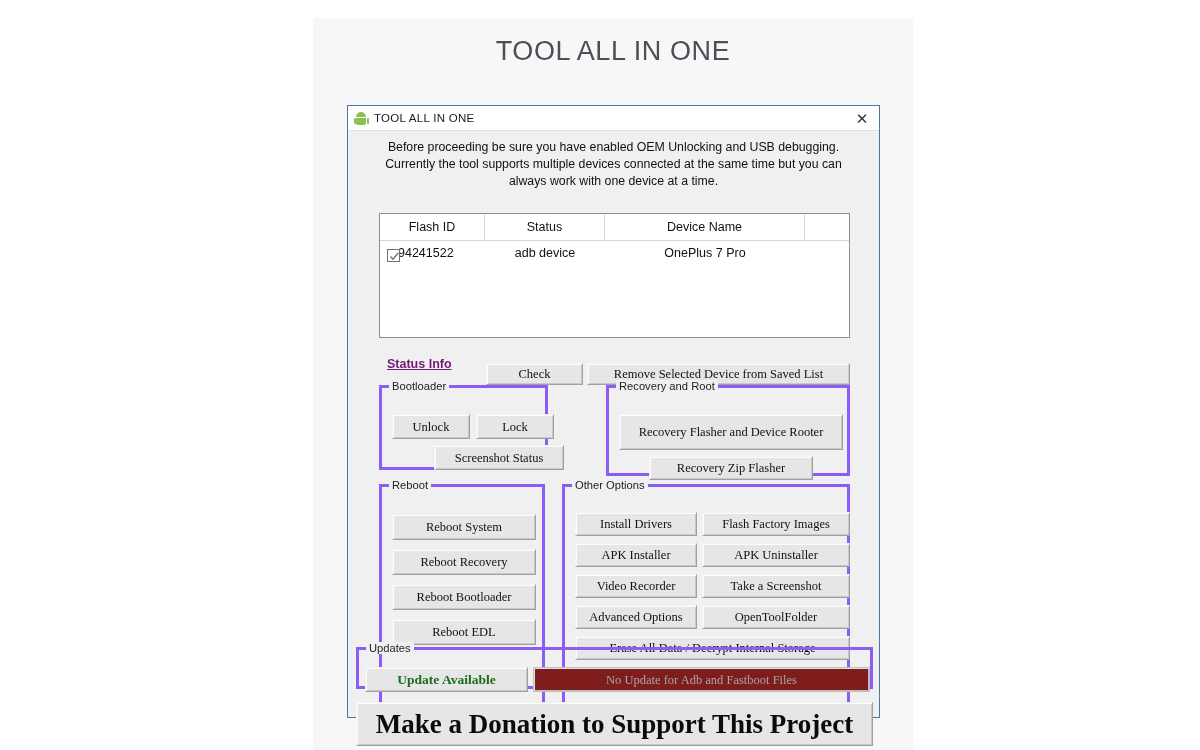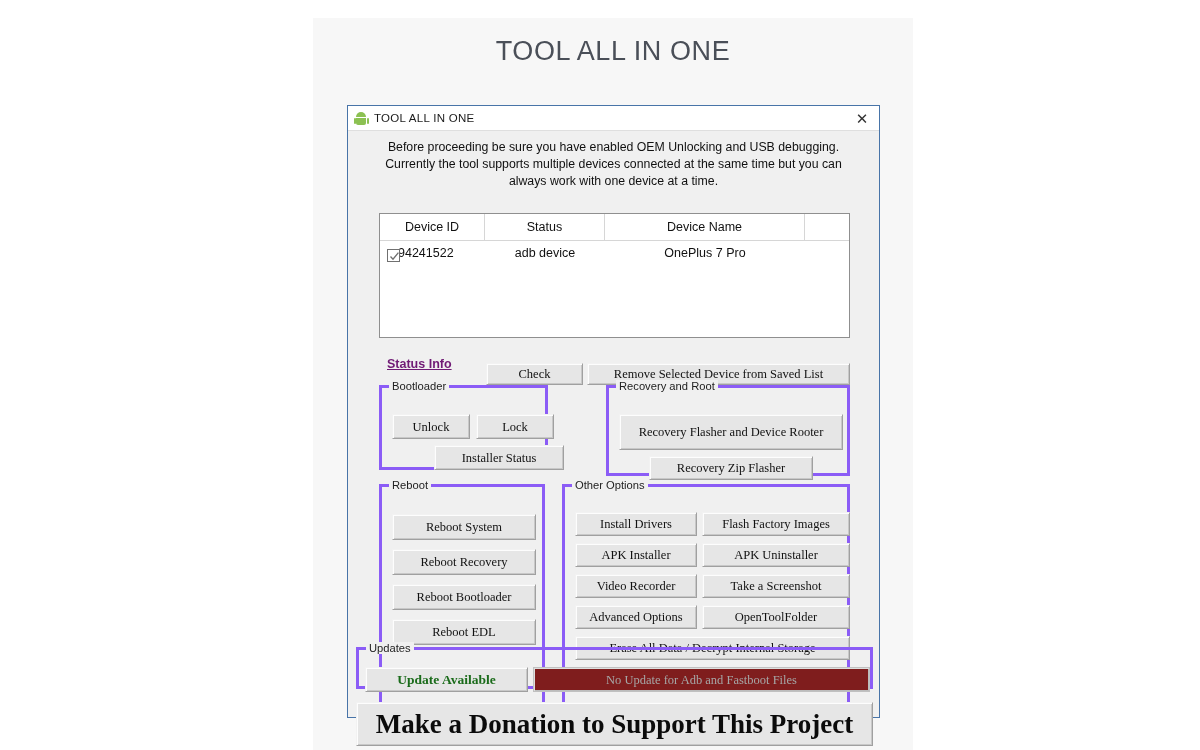--- a/index.html
+++ b/index.html
@@ -291,21 +291,21 @@
     <div class="client">
 
       <div class="notice">
         <div>Before proceeding be sure you have enabled OEM Unlocking and USB debugging.</div>
         <div>Currently the tool supports multiple devices connected at the same time but you can</div>
         <div>always work with one device at a time.</div>
       </div>
 
       <div class="table-wrap">
         <div class="thead">
-          <div class="th c1">Device ID</div>
+          <div class="th c1">Flash ID</div>
           <div class="th c2">Status</div>
           <div class="th c3">Device Name</div>
           <div class="th c4"></div>
         </div>
         <div class="trow">
           <div class="td c1">
             <span class="row-check">
               <svg width="11" height="11" viewBox="0 0 11 11">
                   <path d="M1.5 5.5 L4 8.2 L9.4 1.6" stroke="#6e6e6e" stroke-width="1.3" fill="none"></path>
                 </svg>
@@ -320,21 +320,21 @@
       <div class="status-row">
         <span class="link">Status Info</span>
         <button class="btn btn-check">Check</button>
         <button class="btn btn-remove">Remove Selected Device from Saved List</button>
       </div>
 
       <div class="group g-bootloader">
         <span class="legend">Bootloader</span>
         <button class="btn btn-unlock">Unlock</button>
         <button class="btn btn-lock">Lock</button>
-        <button class="btn btn-blstatus">Installer Status</button>
+        <button class="btn btn-blstatus">Screenshot Status</button>
       </div>
 
       <div class="group g-recovery">
         <span class="legend">Recovery and Root</span>
         <button class="btn btn-rflasher">Recovery Flasher and Device Rooter</button>
         <button class="btn btn-rzip">Recovery Zip Flasher</button>
       </div>
 
       <div class="group g-reboot">
         <span class="legend">Reboot</span>

